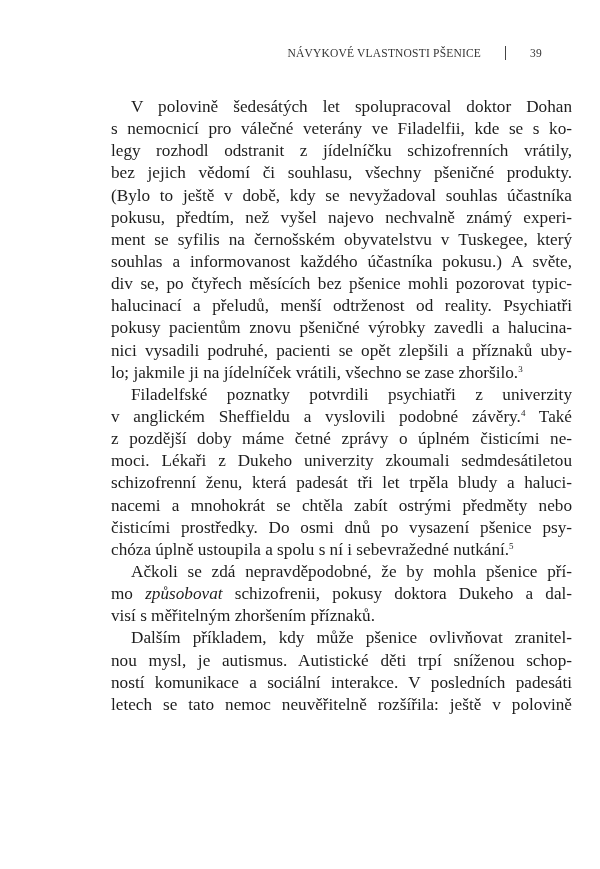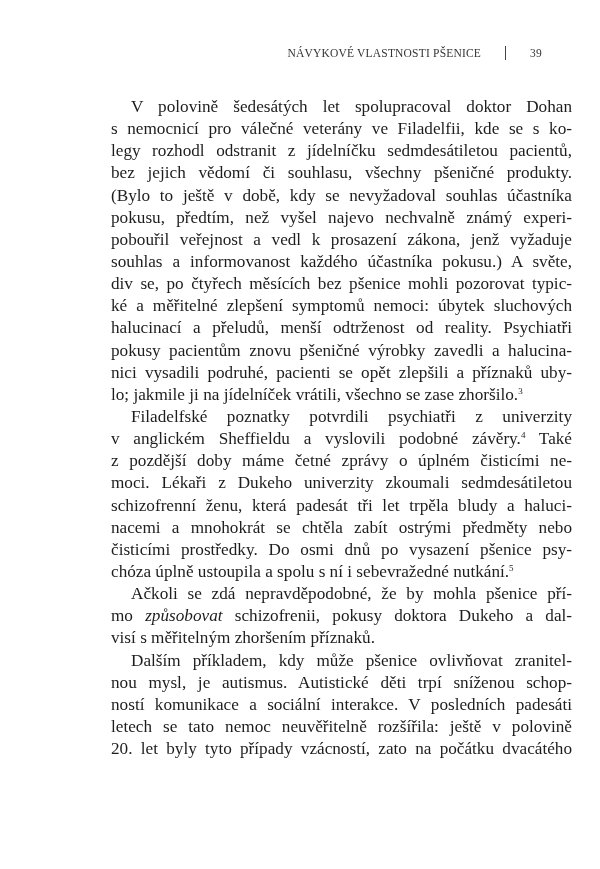--- a/index.html
+++ b/index.html
@@ -29,28 +29,27 @@
   <span>NÁVYKOVÉ VLASTNOSTI PŠENICE</span>
   <span class="sep"></span>
   <span>39</span>
 </div>
 
 <div class="text">
 
   <div>
     <div class="line indent">V polovině šedesátých let spolupracoval doktor Dohan</div>
     <div class="line">s nemocnicí pro válečné veterány ve Filadelfii, kde se s ko-</div>
-    <div class="line">legy rozhodl odstranit z jídelníčku sedmdesátiletou pacientů,</div>
+    <div class="line">legy rozhodl odstranit z jídelníčku schizofrenních vrátily,</div>
     <div class="line">bez jejich vědomí či souhlasu, všechny pšeničné produkty.</div>
     <div class="line">(Bylo to ještě v době, kdy se nevyžadoval souhlas účastníka</div>
     <div class="line">pokusu, předtím, než vyšel najevo nechvalně známý experi-</div>
-    <div class="line">pobouřil veřejnost a vedl k prosazení zákona, jenž vyžaduje</div>
+    <div class="line">ment se syfilis na černošském obyvatelstvu v Tuskegee, který</div>
     <div class="line">souhlas a informovanost každého účastníka pokusu.) A světe,</div>
     <div class="line">div se, po čtyřech měsících bez pšenice mohli pozorovat typic-</div>
-    <div class="line">ké a měřitelné zlepšení symptomů nemoci: úbytek sluchových</div>
     <div class="line">halucinací a přeludů, menší odtrženost od reality. Psychiatři</div>
     <div class="line">pokusy pacientům znovu pšeničné výrobky zavedli a halucina-</div>
     <div class="line">nici vysadili podruhé, pacienti se opět zlepšili a příznaků uby-</div>
     <div class="line last"><span>lo; jakmile ji na jídelníček vrátili, všechno se zase zhoršilo.</span><sup>3</sup></div>
   </div>
 
   <div>
     <div class="line indent">Filadelfské poznatky potvrdili psychiatři z univerzity</div>
     <div class="line"><span>v anglickém Sheffieldu a vyslovili podobné závěry.</span><sup>4</sup> <span>Také</span></div>
     <div class="line">z pozdější doby máme četné zprávy o úplném čisticími ne-</div>
@@ -65,15 +64,14 @@
     <div class="line indent">Ačkoli se zdá nepravděpodobné, že by mohla pšenice pří-</div>
     <div class="line"><span>mo</span> <em>způsobovat</em> <span>schizofrenii, pokusy doktora Dukeho a dal-</span></div>
     <div class="line last">visí s měřitelným zhoršením příznaků.</div>
   </div>
 
   <div>
     <div class="line indent">Dalším příkladem, kdy může pšenice ovlivňovat zranitel-</div>
     <div class="line">nou mysl, je autismus. Autistické děti trpí sníženou schop-</div>
     <div class="line">ností komunikace a sociální interakce. V posledních padesáti</div>
     <div class="line">letech se tato nemoc neuvěřitelně rozšířila: ještě v polovině</div>
-    <div class="line">20. let byly tyto případy vzácností, zato na počátku dvacátého</div>
   </div>
 </div>
 
 </body></html>

